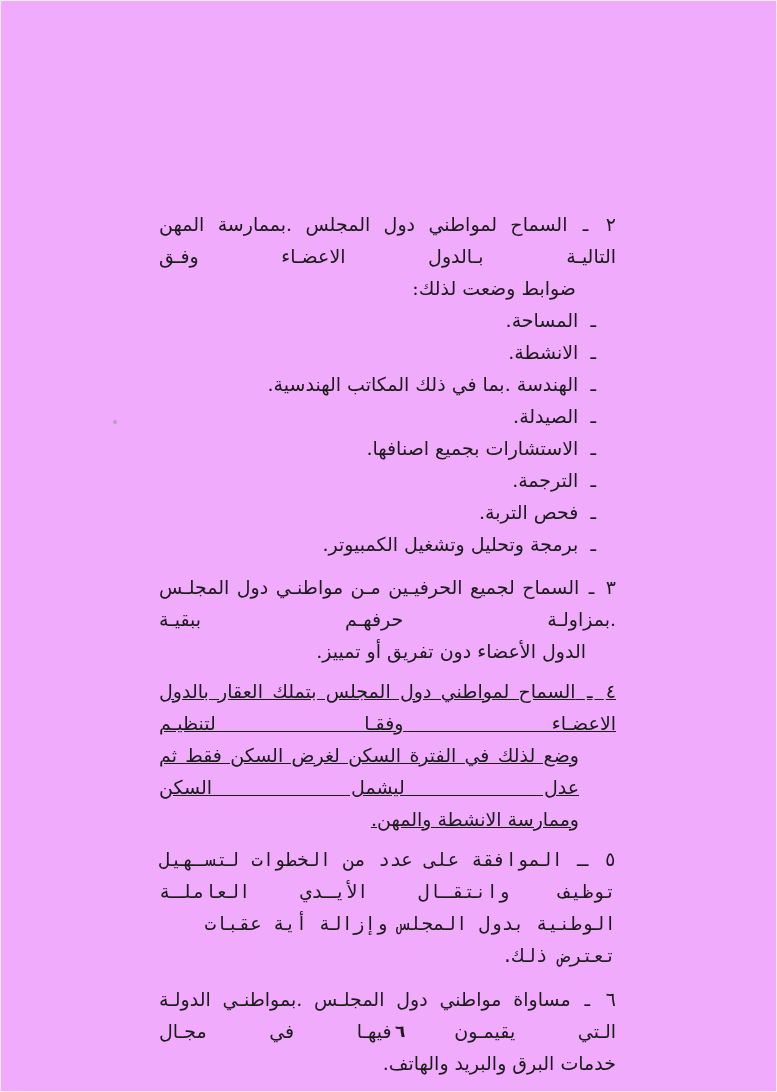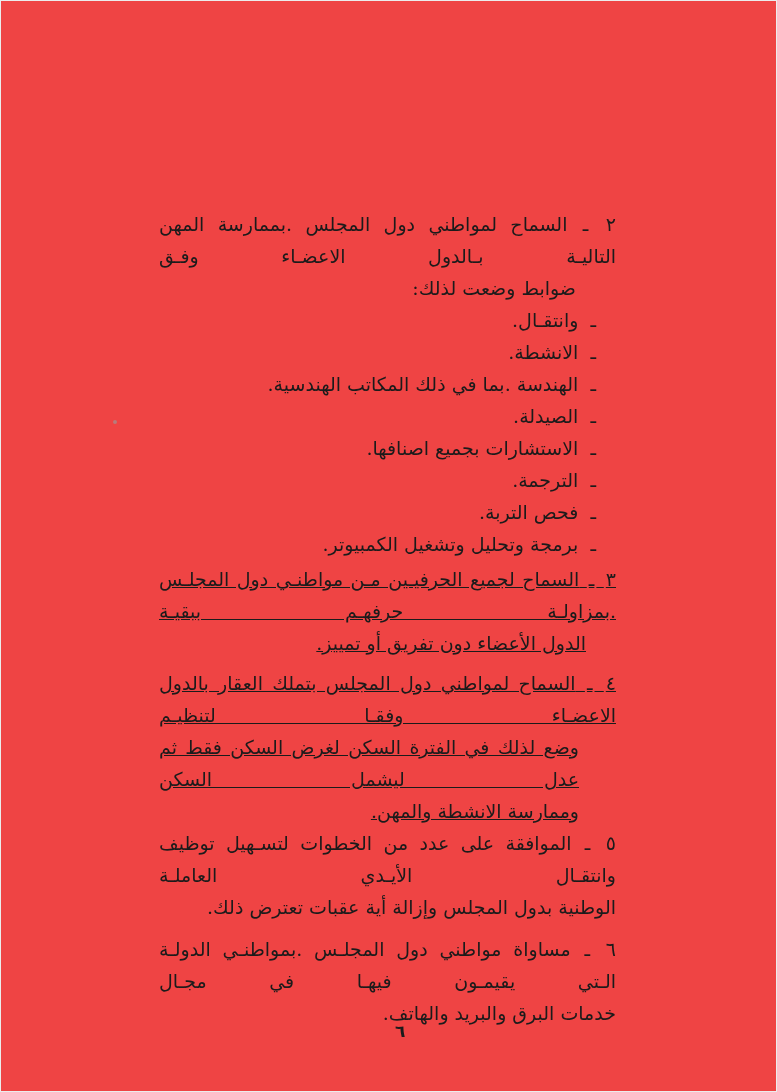--- a/index.html
+++ b/index.html
@@ -4,21 +4,21 @@
 <style>
   html, body { margin: 0; padding: 0; background: #ffffff; }
   body {
     width: 777px; height: 1092px;
     font-family: "DejaVu Serif", "DejaVu Sans", serif;
     color: #1b1b1b;
   }
   .page {
     position: relative;
     width: 777px; height: 1092px;
-    background: #ef4444;
+    background: #f0abfc;
     border: 1px solid #ececec;
     box-sizing: border-box;
     overflow: hidden;
   }
   .doc {
     position: absolute;
     top: 207px;
     right: 160px;
     width: 457px;
     direction: rtl;
@@ -27,23 +27,23 @@
   }
   .line { white-space: normal; }
   .line.full { text-align: justify; text-align-last: justify; }
   .ind-40 { padding-right: 40px; }
   .ind-37 { padding-right: 37px; }
   .ind-30 { padding-right: 30px; }
   .bullets { padding-right: 20px; }
   .bullet-dash { letter-spacing: 0; padding-left: 6px; }
   .num { padding-left: 2px; }
   .sep { padding: 0 2px; }
-  .item-3 { margin-top: 3px; text-decoration: underline; }
+  .item-3 { margin-top: 11px; }
   .item-4 { margin-top: 8px; text-decoration: underline; }
-  .item-5 { margin-top: 0; }
+  .item-5 { margin-top: 10px; font-family: Liberation Mono, monospace; }
   .item-6 { margin-top: 10px; }
   .page-number {
     position: absolute;
     top: 1020px;
     left: 394px;
     font-size: 17px;
     font-weight: bold;
     direction: rtl;
   }
   .speck {
@@ -61,21 +61,21 @@
 <div class="page">
 
   <div class="speck"></div>
 
   <div class="doc">
 
     <div>
       <div class="line full"><span class="num">٢</span> <span class="sep">ـ</span> <span>السماح لمواطني دول المجلس .بممارسة المهن التاليـة بـالدول الاعضـاء وفـق</span></div>
       <div class="line ind-40">ضوابط وضعت لذلك:</div>
       <div class="bullets">
-        <div class="line"><span class="bullet-dash">ـ</span> <span>وانتقـال.</span></div>
+        <div class="line"><span class="bullet-dash">ـ</span> <span>المساحة.</span></div>
         <div class="line"><span class="bullet-dash">ـ</span> <span>الانشطة.</span></div>
         <div class="line"><span class="bullet-dash">ـ</span> <span>الهندسة .بما في ذلك المكاتب الهندسية.</span></div>
         <div class="line"><span class="bullet-dash">ـ</span> <span>الصيدلة.</span></div>
         <div class="line"><span class="bullet-dash">ـ</span> <span>الاستشارات بجميع اصنافها.</span></div>
         <div class="line"><span class="bullet-dash">ـ</span> <span>الترجمة.</span></div>
         <div class="line"><span class="bullet-dash">ـ</span> <span>فحص التربة.</span></div>
         <div class="line"><span class="bullet-dash">ـ</span> <span>برمجة وتحليل وتشغيل الكمبيوتر.</span></div>
       </div>
     </div>
 

